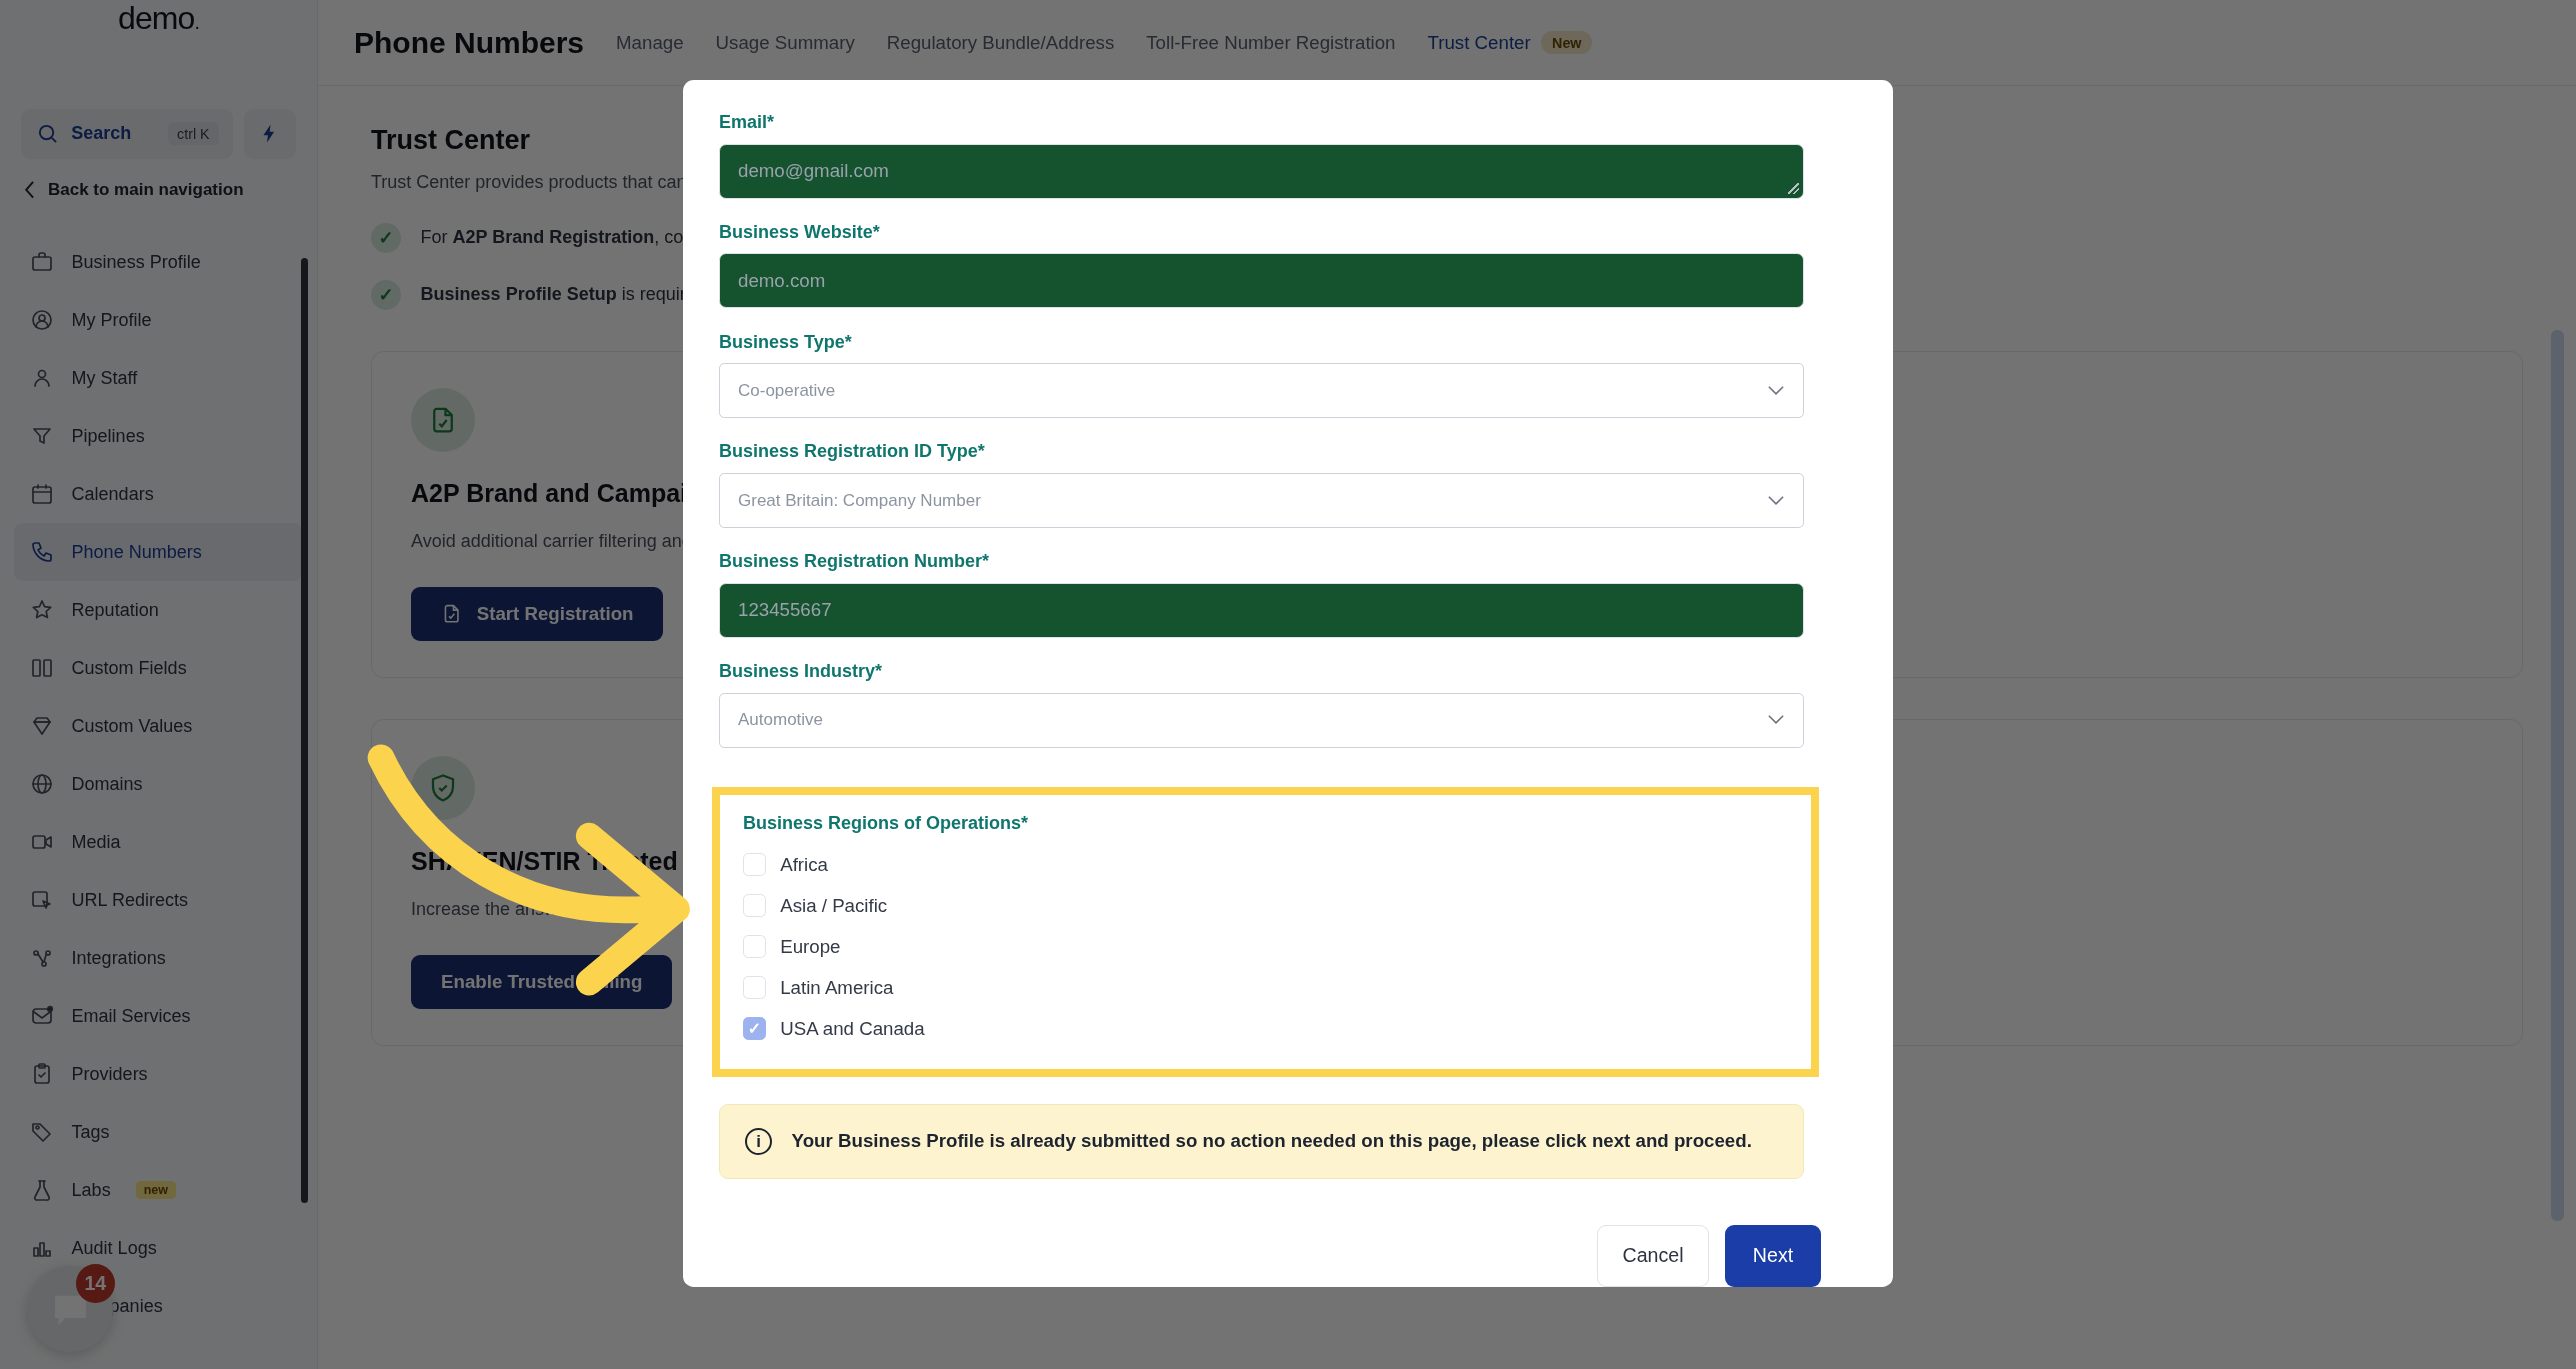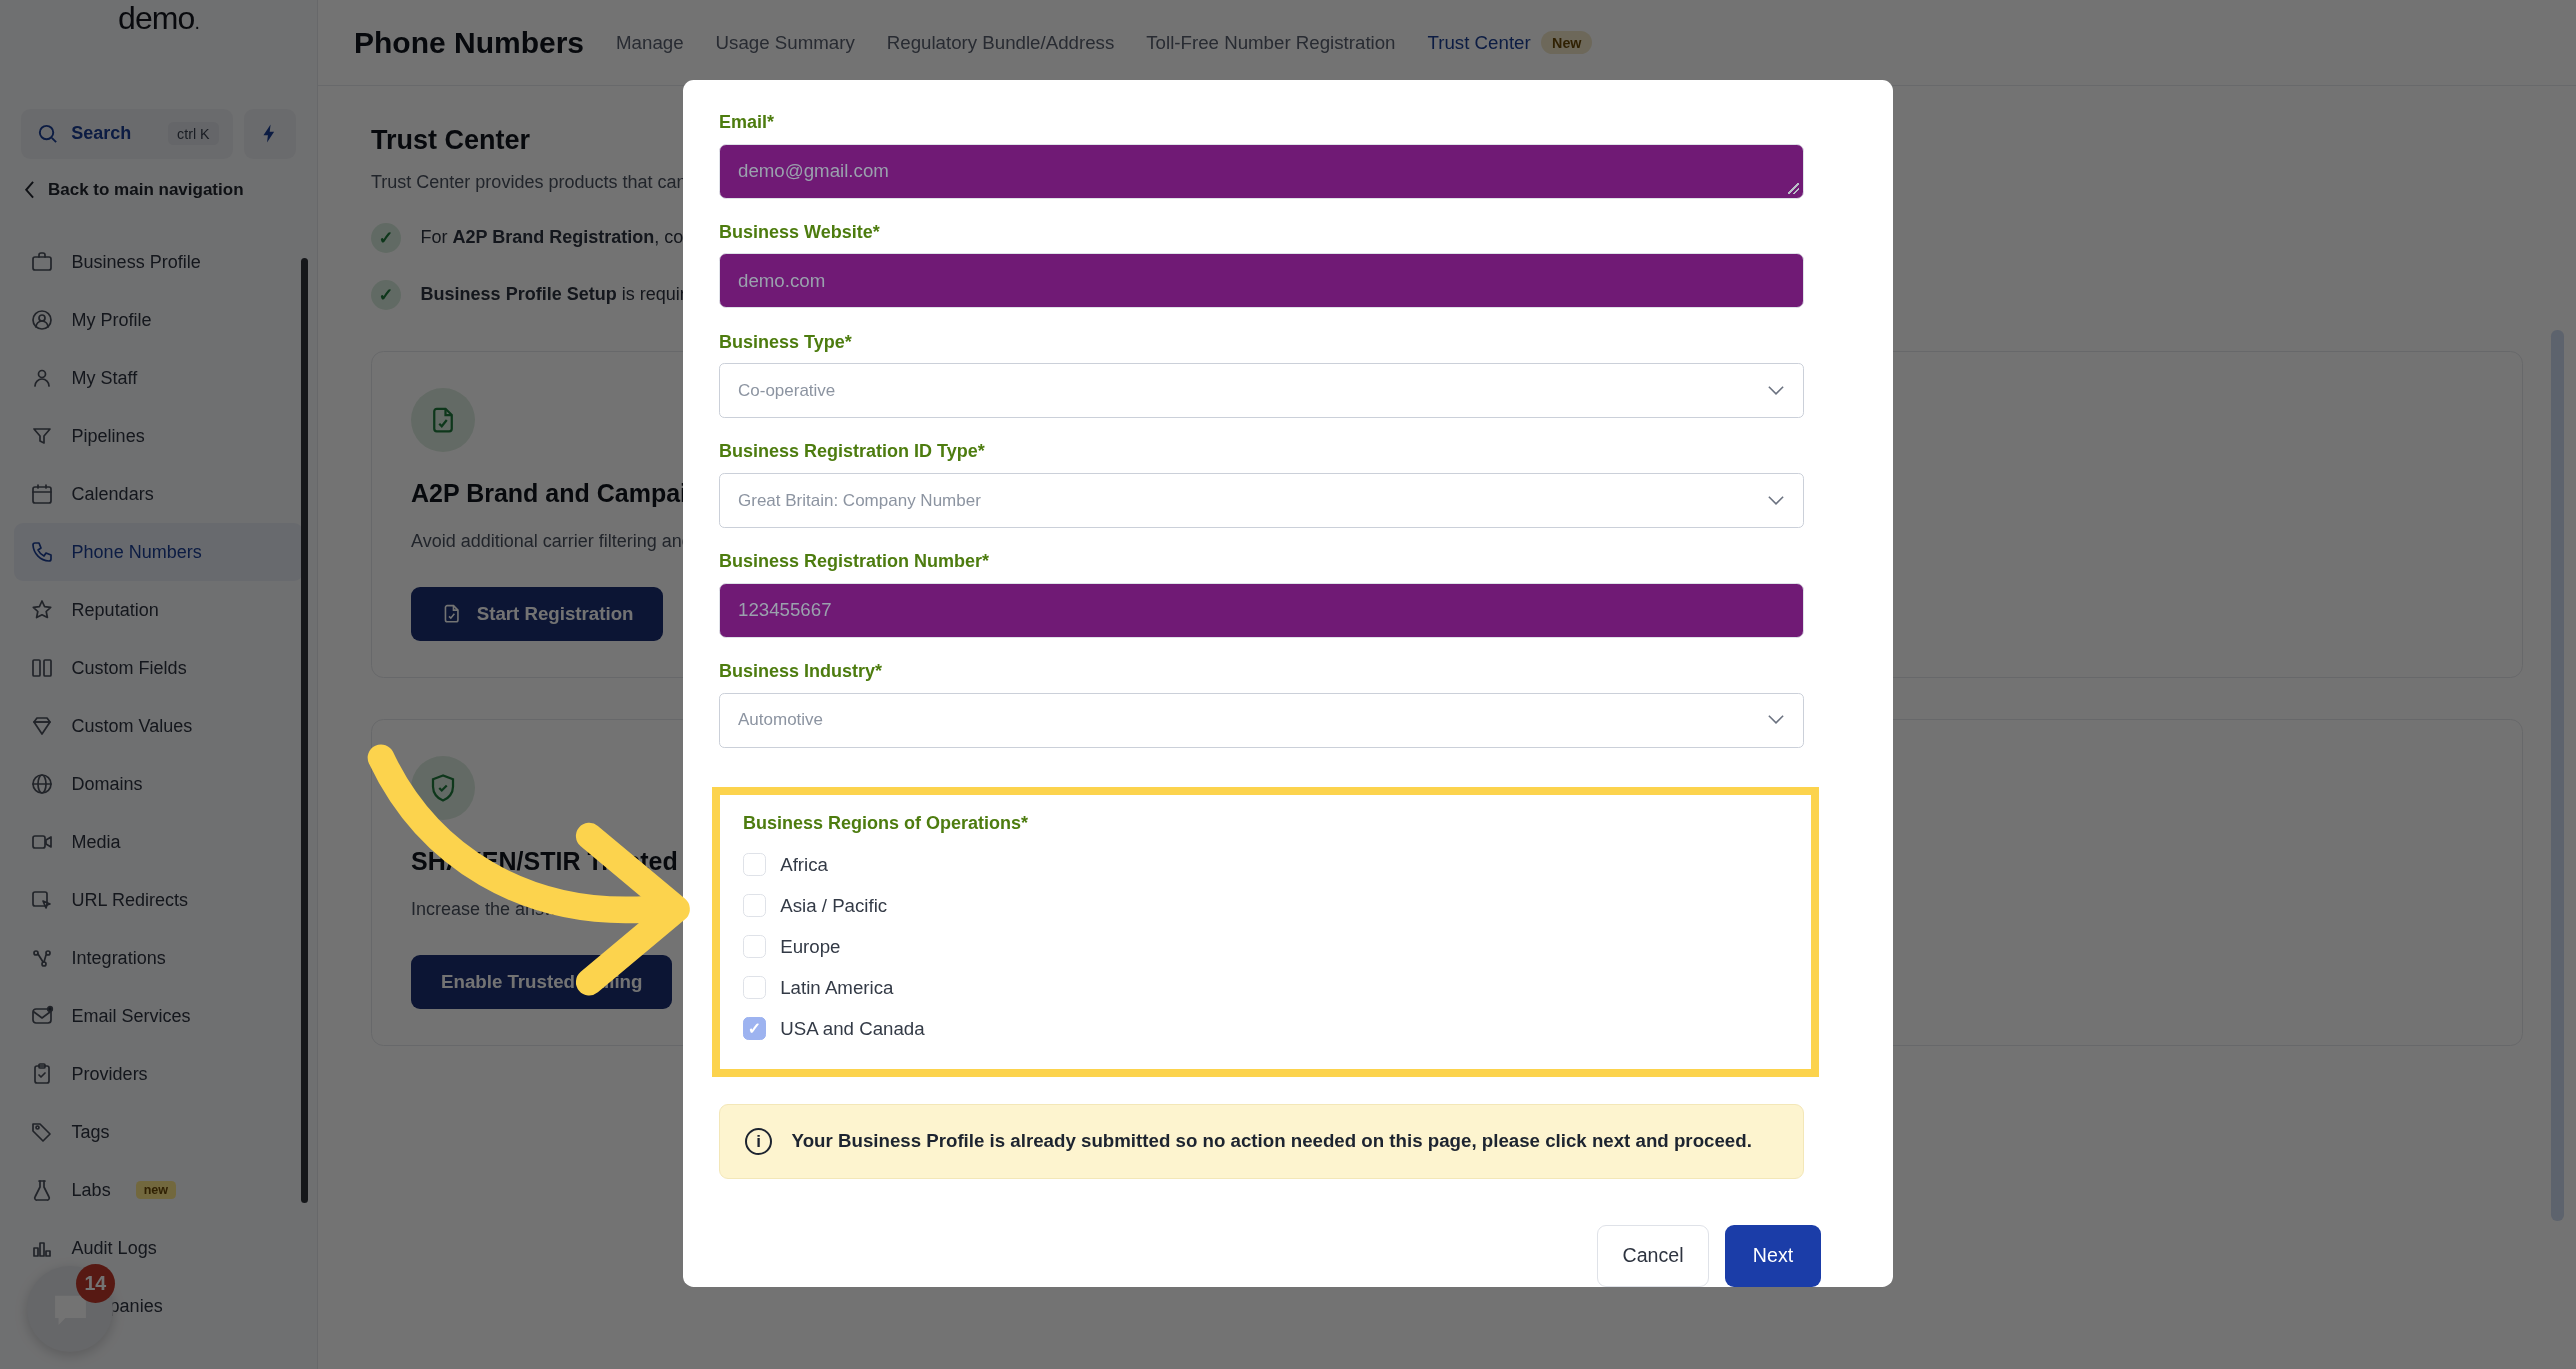--- a/index.html
+++ b/index.html
@@ -141,25 +141,25 @@
   #modal {
     position: absolute; left: 683px; top: 80px; width: 1210px; height: 1207px;
     background: #ffffff; border-radius: 10.7px; z-index: 60;
     overflow: hidden; display: flex; flex-direction: column;
   }
   #modal-scroll {
     flex: 1; padding: 32px 36px 36px 36px; position: relative;
   }
   .field { margin-bottom: 7.1px; }
   .field-label {
-    font-size: 18px; font-weight: 700; color: #4d7c0f; margin-bottom: 10.7px;
+    font-size: 18px; font-weight: 700; color: #0f766e; margin-bottom: 10.7px;
   }
   .field-input {
     width: 1085px; height: 55px; border: 0.9px solid #dfe2e8; border-radius: 7.1px;
-    background: #701a75; display: flex; align-items: center; padding: 0 18px;
+    background: #14532d; display: flex; align-items: center; padding: 0 18px;
     font-size: 18.7px; color: #9aa1ad;
   }
   .field-input.textarea {
     height: 55px; align-items: center; position: relative; border-radius: 7.1px;
   }
   .field-input.textarea::after {
     content: ""; position: absolute; right: 4.5px; bottom: 3.6px;
     width: 10.7px; height: 10.7px;
     background:
       linear-gradient(135deg, transparent 45%, #b8bdc7 45%, #b8bdc7 55%, transparent 55%),

